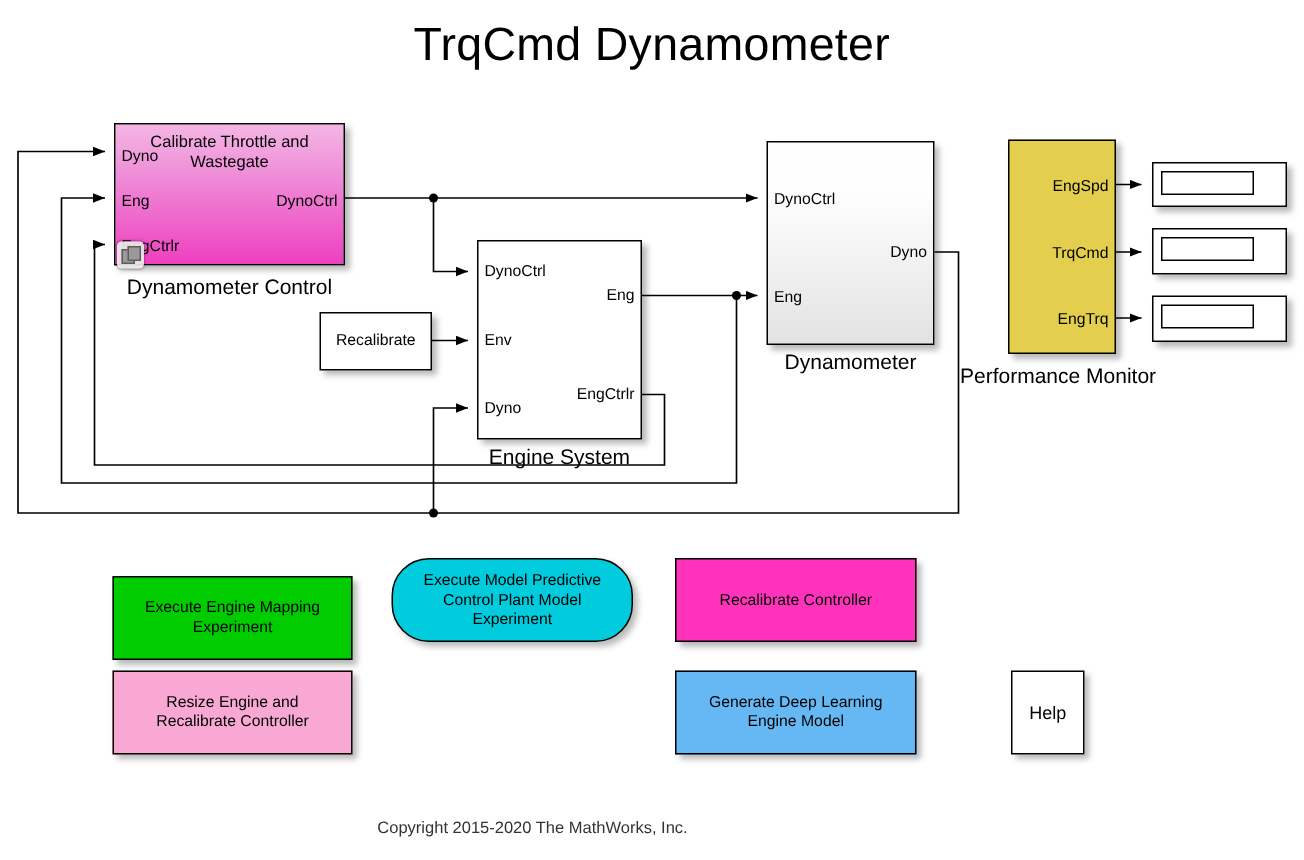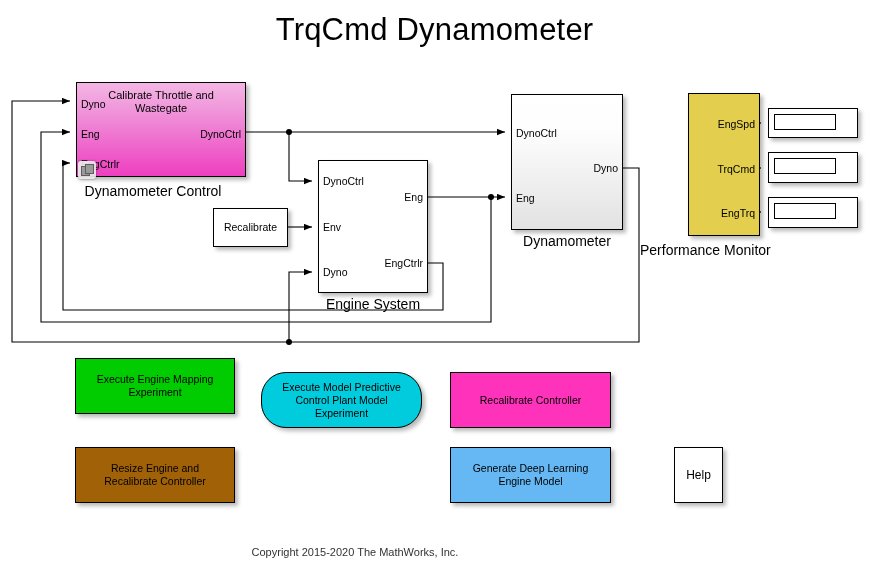--- a/index.html
+++ b/index.html
@@ -73,21 +73,21 @@
     font-size: 10.5px;
     color: #000;
     white-space: nowrap;
     line-height: 11px;
   }
   .port.in  { left: 4px; }
   .port.out { right: 4px; }
 
   
   .blk-dynctrl {
-    left: 76px; top: 82px; width: 170px; height: 95px;
+    left: 76px; top: 82px; width: 154px; height: 95px;
     background: linear-gradient(to bottom, #f4b6e4 0%, #ef8fd8 35%, #ee3fc0 100%);
   }
   .blk-engsys {
     left: 318px; top: 160px; width: 110px; height: 133px;
     background: #ffffff;
   }
   .blk-dyno {
     left: 511px; top: 94px; width: 112px; height: 136px;
     background: linear-gradient(to bottom, #ffffff 0%, #fdfdfd 28%, #e2e2e2 100%);
   }
@@ -96,21 +96,21 @@
     background: #ffffff;
   }
   .blk-env .env-text {
     position: absolute;
     left: 0; right: 0; top: 12px;
     text-align: center;
     font-size: 10.5px;
     color: #000;
   }
   .blk-perf {
-    left: 688px; top: 93px; width: 72px; height: 143px;
+    left: 672px; top: 93px; width: 72px; height: 143px;
     background: #e3ce4e;
     padding-left: 24px;
   }
 
   
   .display {
     position: absolute;
     box-sizing: border-box;
     border: 1.5px solid #000;
     background: #ffffff;
@@ -250,27 +250,27 @@
   <div class="display" style="left:768px; top:108px; width:90px; height:30px;">
     <div class="inner"></div>
   </div>
   <div class="display" style="left:768px; top:152px; width:90px; height:31px;">
     <div class="inner"></div>
   </div>
   <div class="display" style="left:768px; top:197px; width:90px; height:31px;">
     <div class="inner"></div>
   </div>
 
-  <div class="btn" style="left:75px;  top:358px; width:160px; height:56px; background:#00cc00;">Execute Engine Mapping
+  <div class="btn" style="left:75px;  top:384px; width:160px; height:56px; background:#00cc00;">Execute Engine Mapping
 Experiment</div>
   <div class="btn" style="left:261px; top:372px; width:161px; height:56px; background:#00ccdd;border-radius:25px;">Execute Model Predictive
 Control Plant Model Experiment</div>
   <div class="btn" style="left:450px; top:372px; width:161px; height:56px; background:#ff33bb;">Recalibrate Controller</div>
 
-  <div class="btn" style="left:75px;  top:447px; width:160px; height:56px; background:#a16207;">Resize Engine and
+  <div class="btn" style="left:75px;  top:447px; width:160px; height:56px; background:#f9a8d4;">Resize Engine and
 Recalibrate Controller</div>
   <div class="btn" style="left:450px; top:447px; width:161px; height:56px; background:#66b8f5;">Generate Deep Learning
 Engine Model</div>
   <div class="btn" style="left:674px; top:447px; width:49px;  height:56px; background:#ffffff; font-size:12px;">Help</div>
 
   <div class="copyright">Copyright 2015-2020 The MathWorks, Inc.</div>
 
 </div>
 
 </body></html>

